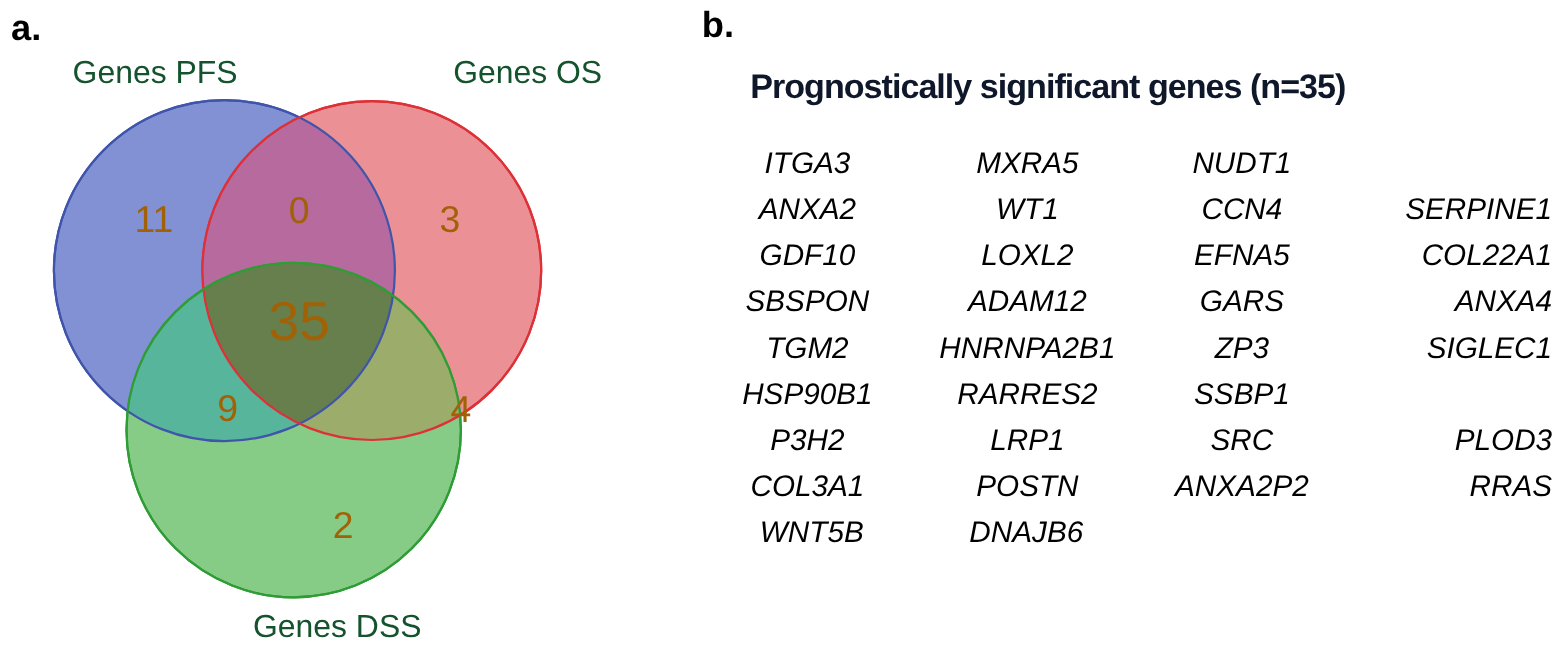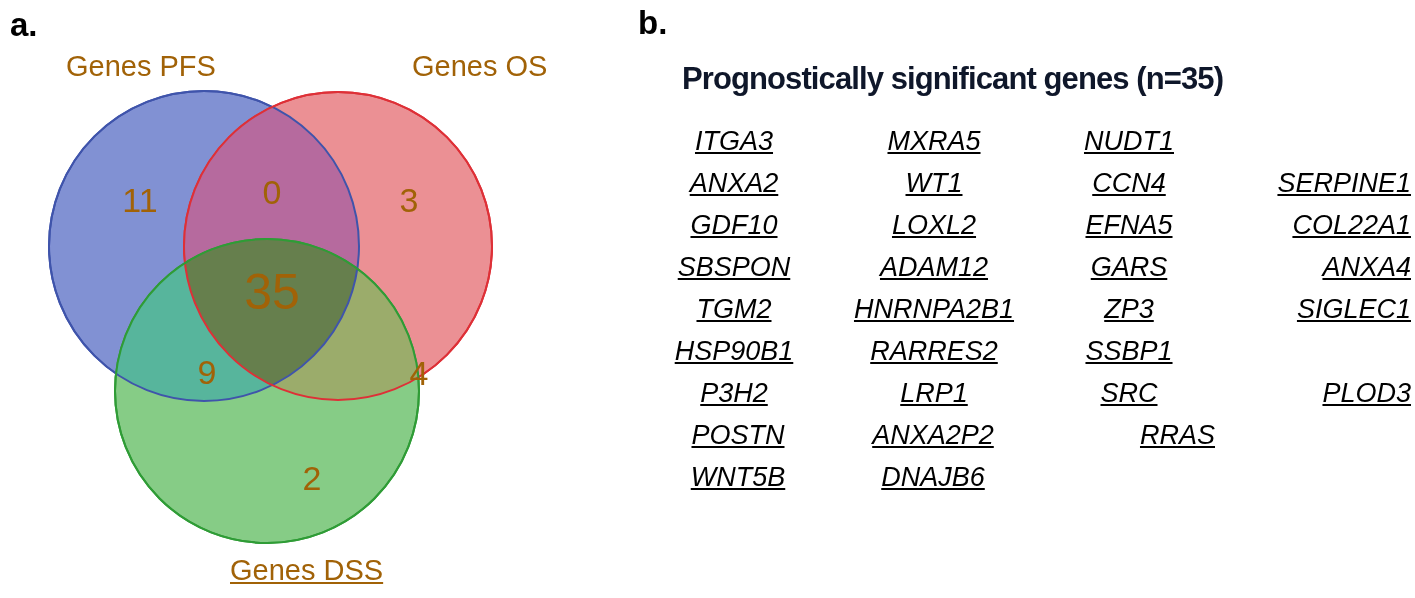--- a/index.html
+++ b/index.html
@@ -37,21 +37,21 @@
   #venn-svg {
     position: absolute;
     left: 0; top: 0;
   }
   .venn-set-label {
     position: absolute;
     font-family: "Liberation Sans", sans-serif;
     font-size: 29px;
     line-height: 1;
     white-space: nowrap;
-    color: #a16207;
+    color: #14532d;
   }
   .venn-count {
     position: absolute;
     font-family: "Liberation Sans", sans-serif;
     font-size: 34px;
     line-height: 1;
     white-space: nowrap;
     color: #a16207;
     text-align: center;
     transform: translate(-50%, -50%);
@@ -80,22 +80,21 @@
   }
   #gene-grid {
     position: absolute;
     left: 0;
     top: 120px;
     width: 779px;
   }
   .gene-row {
     display: flex;
     height: 42px;
-    align-items: center;
-    text-decoration: underline;
+    align-items: flex-end;
   }
   .gene-cell {
     font-family: "Liberation Sans", sans-serif;
     font-style: italic;
     font-size: 27px;
     line-height: 1;
     white-space: nowrap;
     color: #000;
     text-align: center;
   }
@@ -147,21 +146,21 @@
       </g>
     </g>
 
     <circle cx="204" cy="246" r="155" fill="none" stroke="#3f54ab" stroke-width="2"></circle>
     <circle cx="338" cy="246" r="154" fill="none" stroke="#de3037" stroke-width="2"></circle>
     <circle cx="267" cy="391" r="152" fill="none" stroke="#2f9c36" stroke-width="2"></circle>
   </svg>
 
   <div class="venn-set-label" id="venn-label-pfs" style="left:66px; top:52px;">Genes PFS</div>
   <div class="venn-set-label" id="venn-label-os" style="left:412px; top:52px;">Genes OS</div>
-  <div class="venn-set-label" id="venn-label-dss" style="left:230px; top:556px;text-decoration:underline;">Genes DSS</div>
+  <div class="venn-set-label" id="venn-label-dss" style="left:230px; top:556px;">Genes DSS</div>
 
   <div class="venn-count" style="left:140px; top:200px;">11</div>
   <div class="venn-count" style="left:272px; top:192px;">0</div>
   <div class="venn-count" style="left:409px; top:200px;">3</div>
   <div class="venn-count big" style="left:272px; top:292px;">35</div>
   <div class="venn-count" style="left:207px; top:372px;">9</div>
   <div class="venn-count" style="left:419px; top:373px;">4</div>
   <div class="venn-count" style="left:312px; top:478px;">2</div>
 </div>
 
@@ -215,20 +214,21 @@
     </div>
 
     <div class="gene-row">
       <div class="gene-cell col1">P3H2</div>
       <div class="gene-cell col2">LRP1</div>
       <div class="gene-cell col3">SRC</div>
       <div class="gene-cell col4">PLOD3</div>
     </div>
 
     <div class="gene-row">
+      <div class="gene-cell col1">COL3A1</div>
       <div class="gene-cell col2">POSTN</div>
       <div class="gene-cell col3">ANXA2P2</div>
       <div class="gene-cell col4">RRAS</div>
     </div>
 
     <div class="gene-row">
       <div class="gene-cell col2">WNT5B</div>
       <div class="gene-cell col3">DNAJB6</div>
       <div class="gene-cell col4"></div>
     </div>

